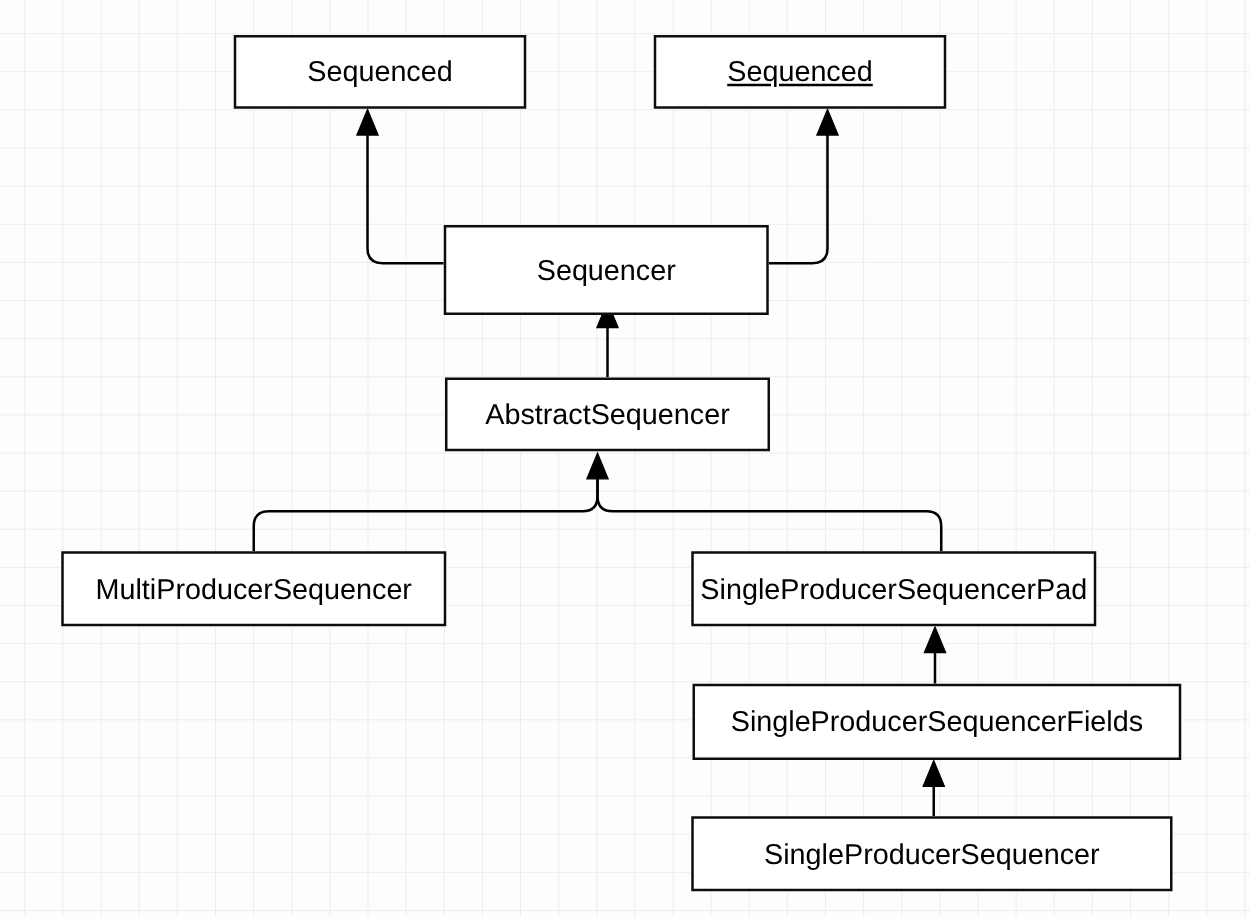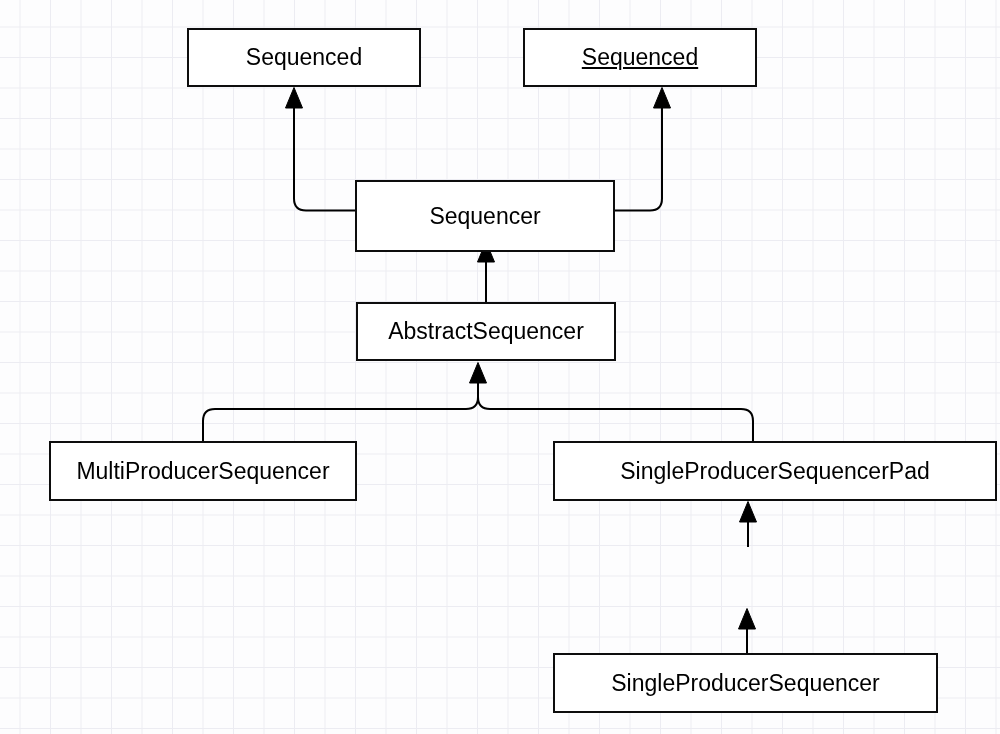--- a/index.html
+++ b/index.html
@@ -50,21 +50,21 @@
     font-size: 23px;
     color: #000000;
     white-space: nowrap;
     line-height: 1;
   }
   .n-cursored { left: 187px; top: 28px;  width: 234px; height: 59px; }
   .n-sequenced{ left: 523px; top: 28px;  width: 234px; height: 59px; text-decoration: underline; }
   .n-sequencer{ left: 355px; top: 180px; width: 260px; height: 72px; }
   .n-abstract { left: 356px; top: 302px; width: 260px; height: 59px; }
   .n-multi    { left: 49px;  top: 441px; width: 308px; height: 60px; }
-  .n-pad      { left: 553px; top: 441px; width: 444px; height: 60px; }
+  .n-pad      { left: 553px; top: 441px; width: 324px; height: 60px; }
   .n-fields   { left: 554px; top: 547px; width: 391px; height: 61px; }
   .n-single   { left: 553px; top: 653px; width: 385px; height: 60px; }
 </style>
 </head>
 <body>
 
 <div class="canvas">
 
   <svg class="edges" viewBox="0 0 1000 734" xmlns="http://www.w3.org/2000/svg">
 
@@ -120,18 +120,21 @@
   </div>
 
   <div class="node n-abstract">
     <span>AbstractSequencer</span>
   </div>
 
   <div class="node n-pad">
     <span>SingleProducerSequencerPad</span>
   </div>
 
+  <div class="node n-fields">
+    <span>SingleProducerSequencerFields</span>
+  </div>
 
   <div class="node n-single">
     <span>SingleProducerSequencer</span>
   </div>
 
 </div>
 
 </body></html>

